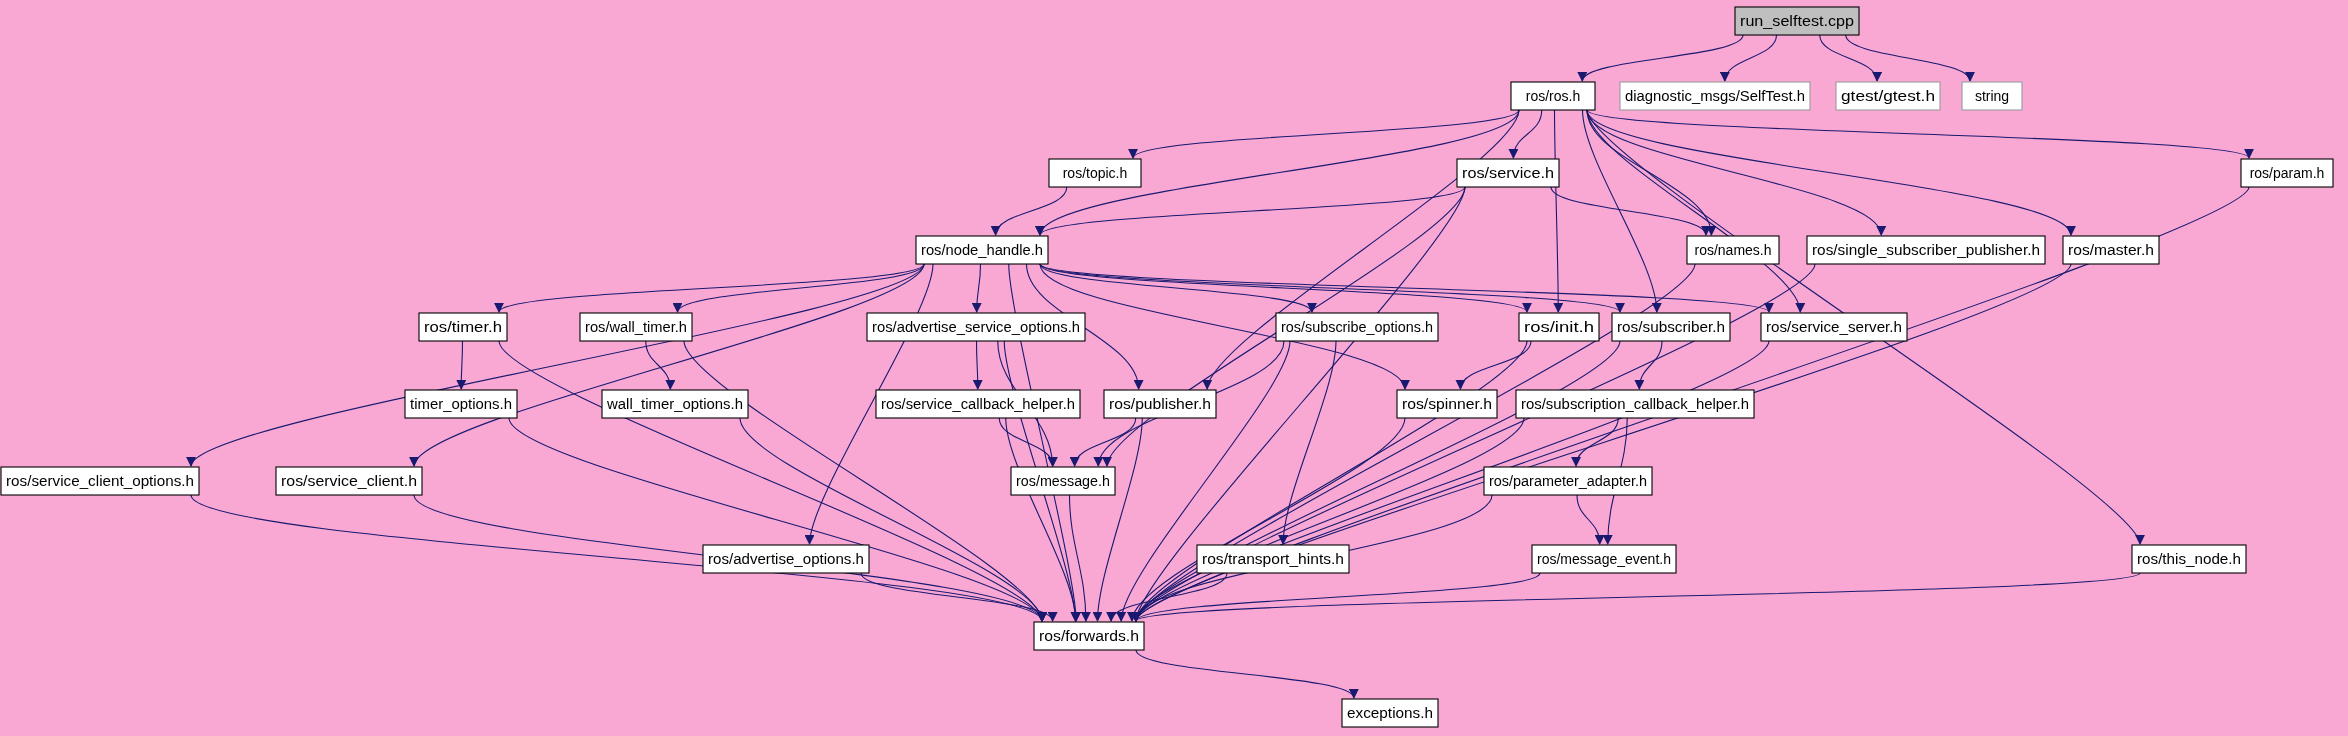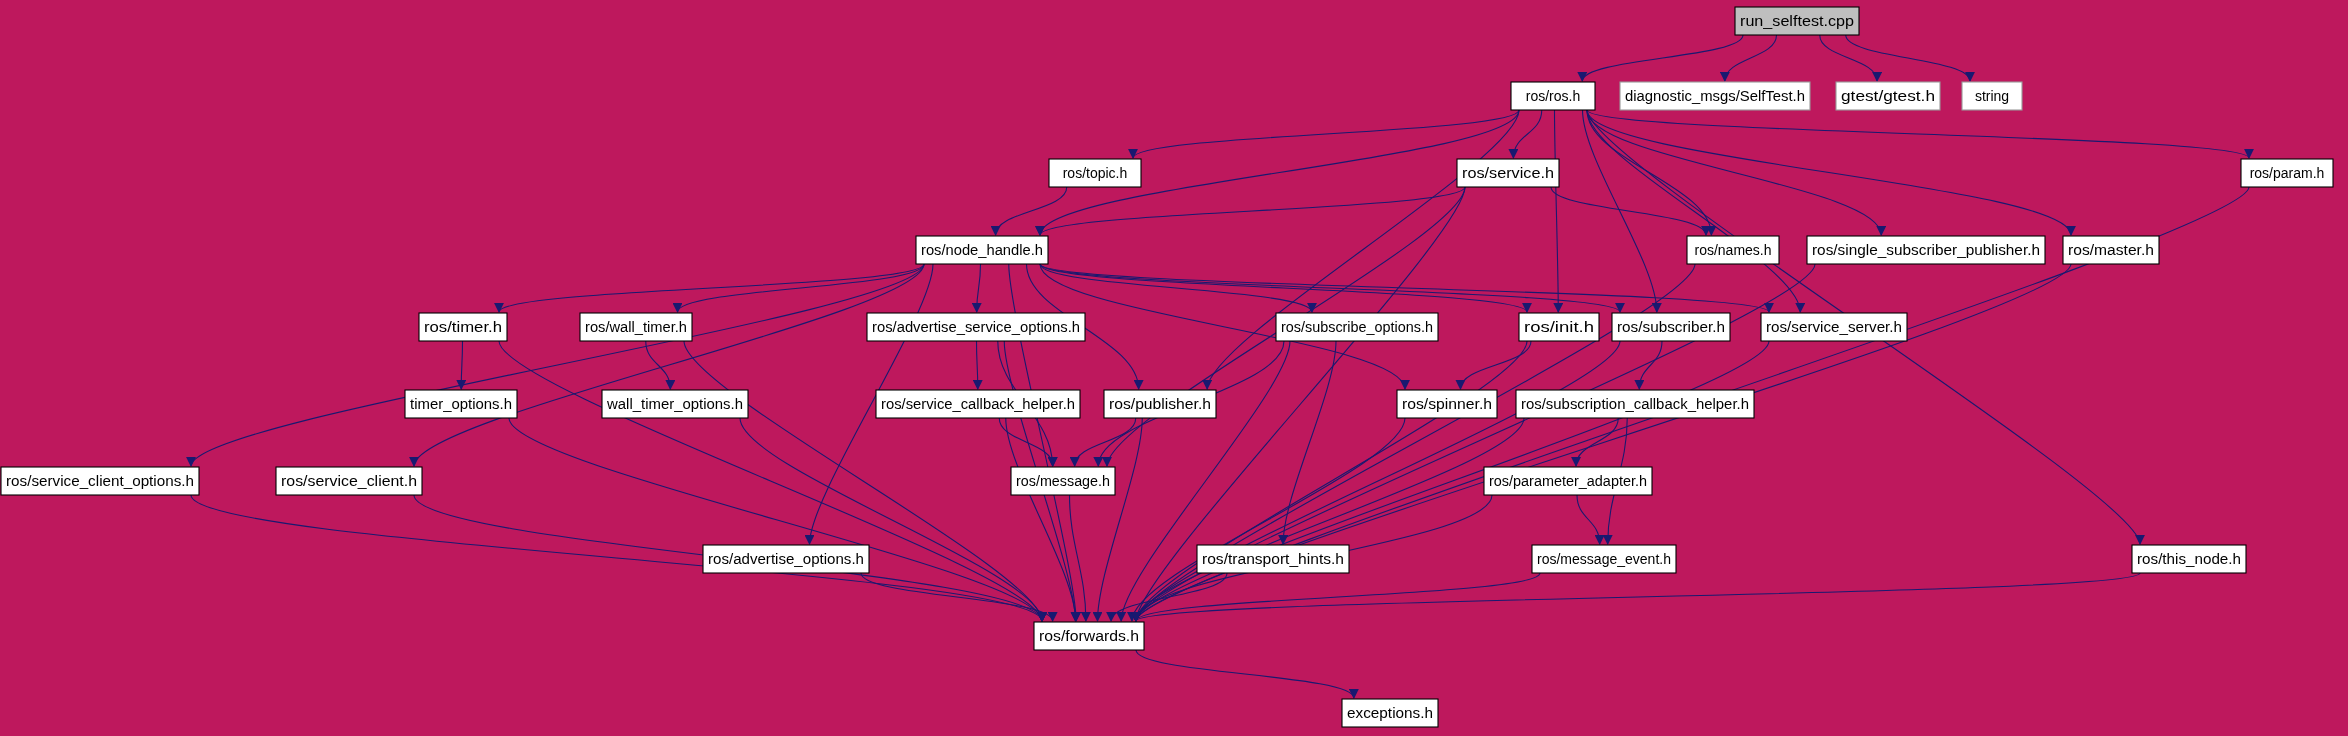--- a/index.html
+++ b/index.html
@@ -4,21 +4,21 @@
 <style>
   html, body {
     margin: 0;
     padding: 0;
     background: #ffffff;
   }
   .graph-wrap {
     width: 2348px;
     height: 736px;
     position: relative;
-    background: #be185d;
+    background: #f9a8d4;
     font-family: "Liberation Sans", "DejaVu Sans", sans-serif;
     text-decoration: underline;
   }
   svg text {
     font-family: "Liberation Sans", "DejaVu Sans", sans-serif;
     font-size: 14px;
   }
   svg path.edge {
     fill: none;
     stroke-width: 1.1px;

